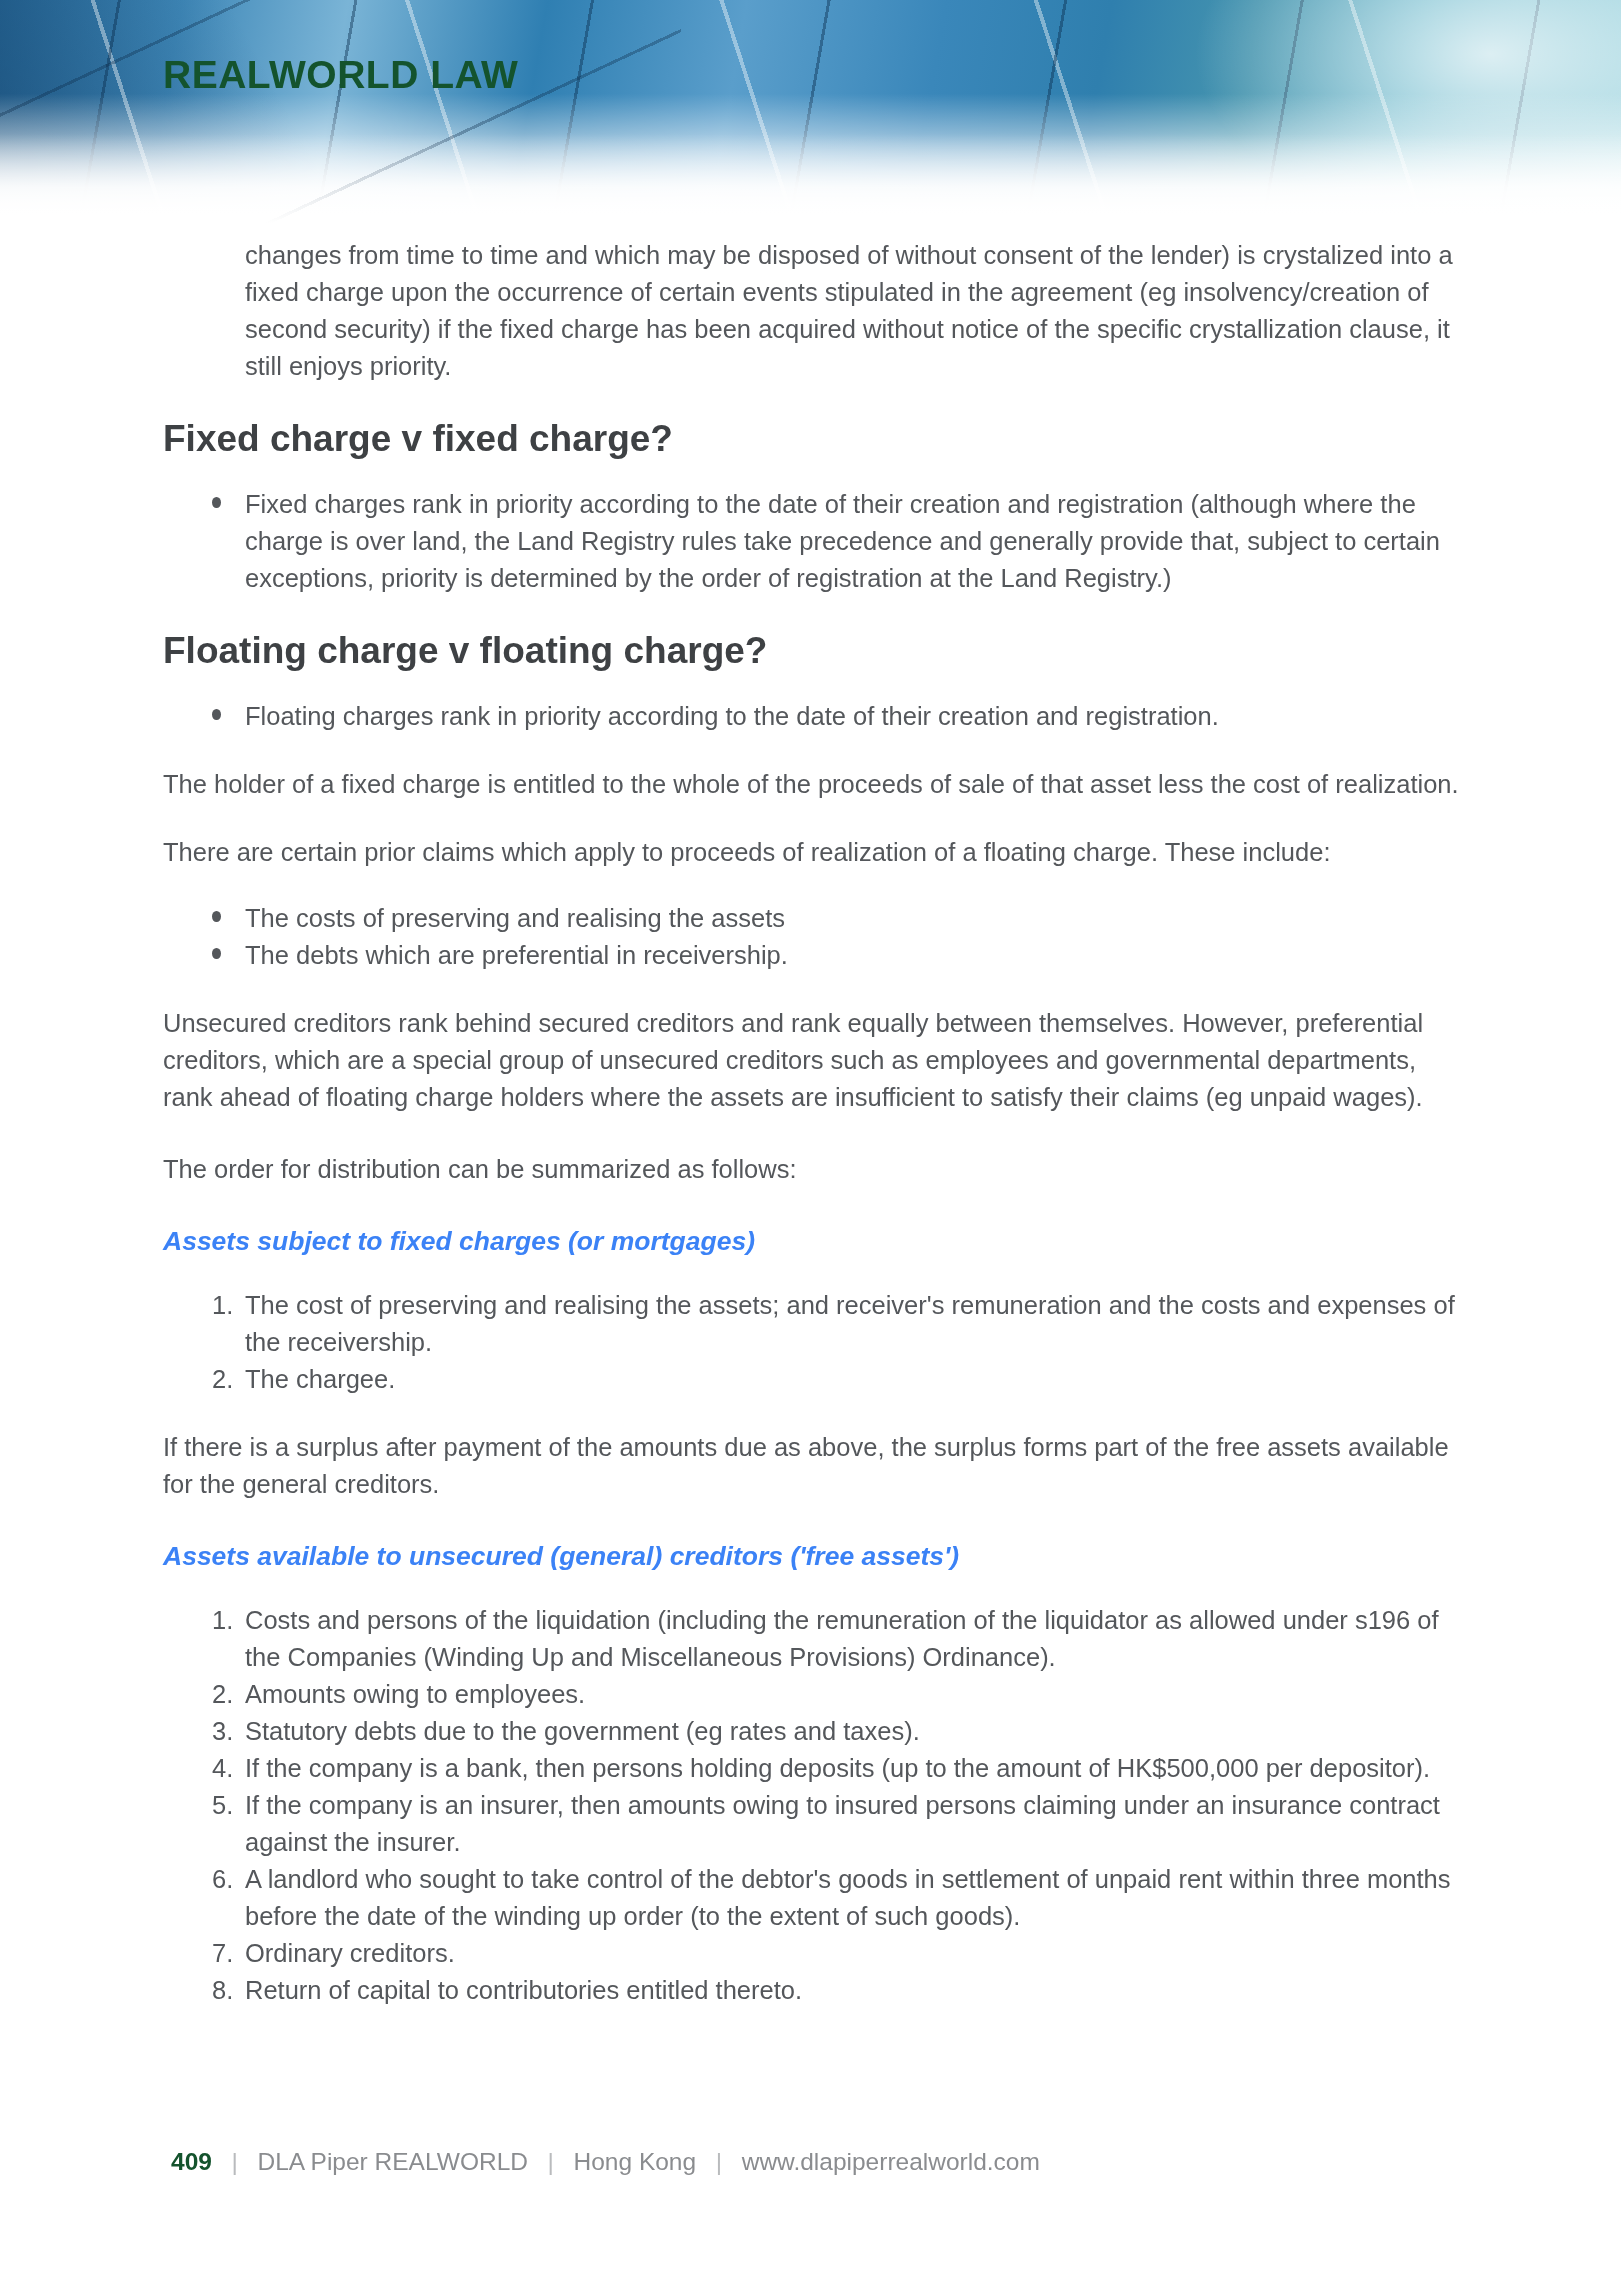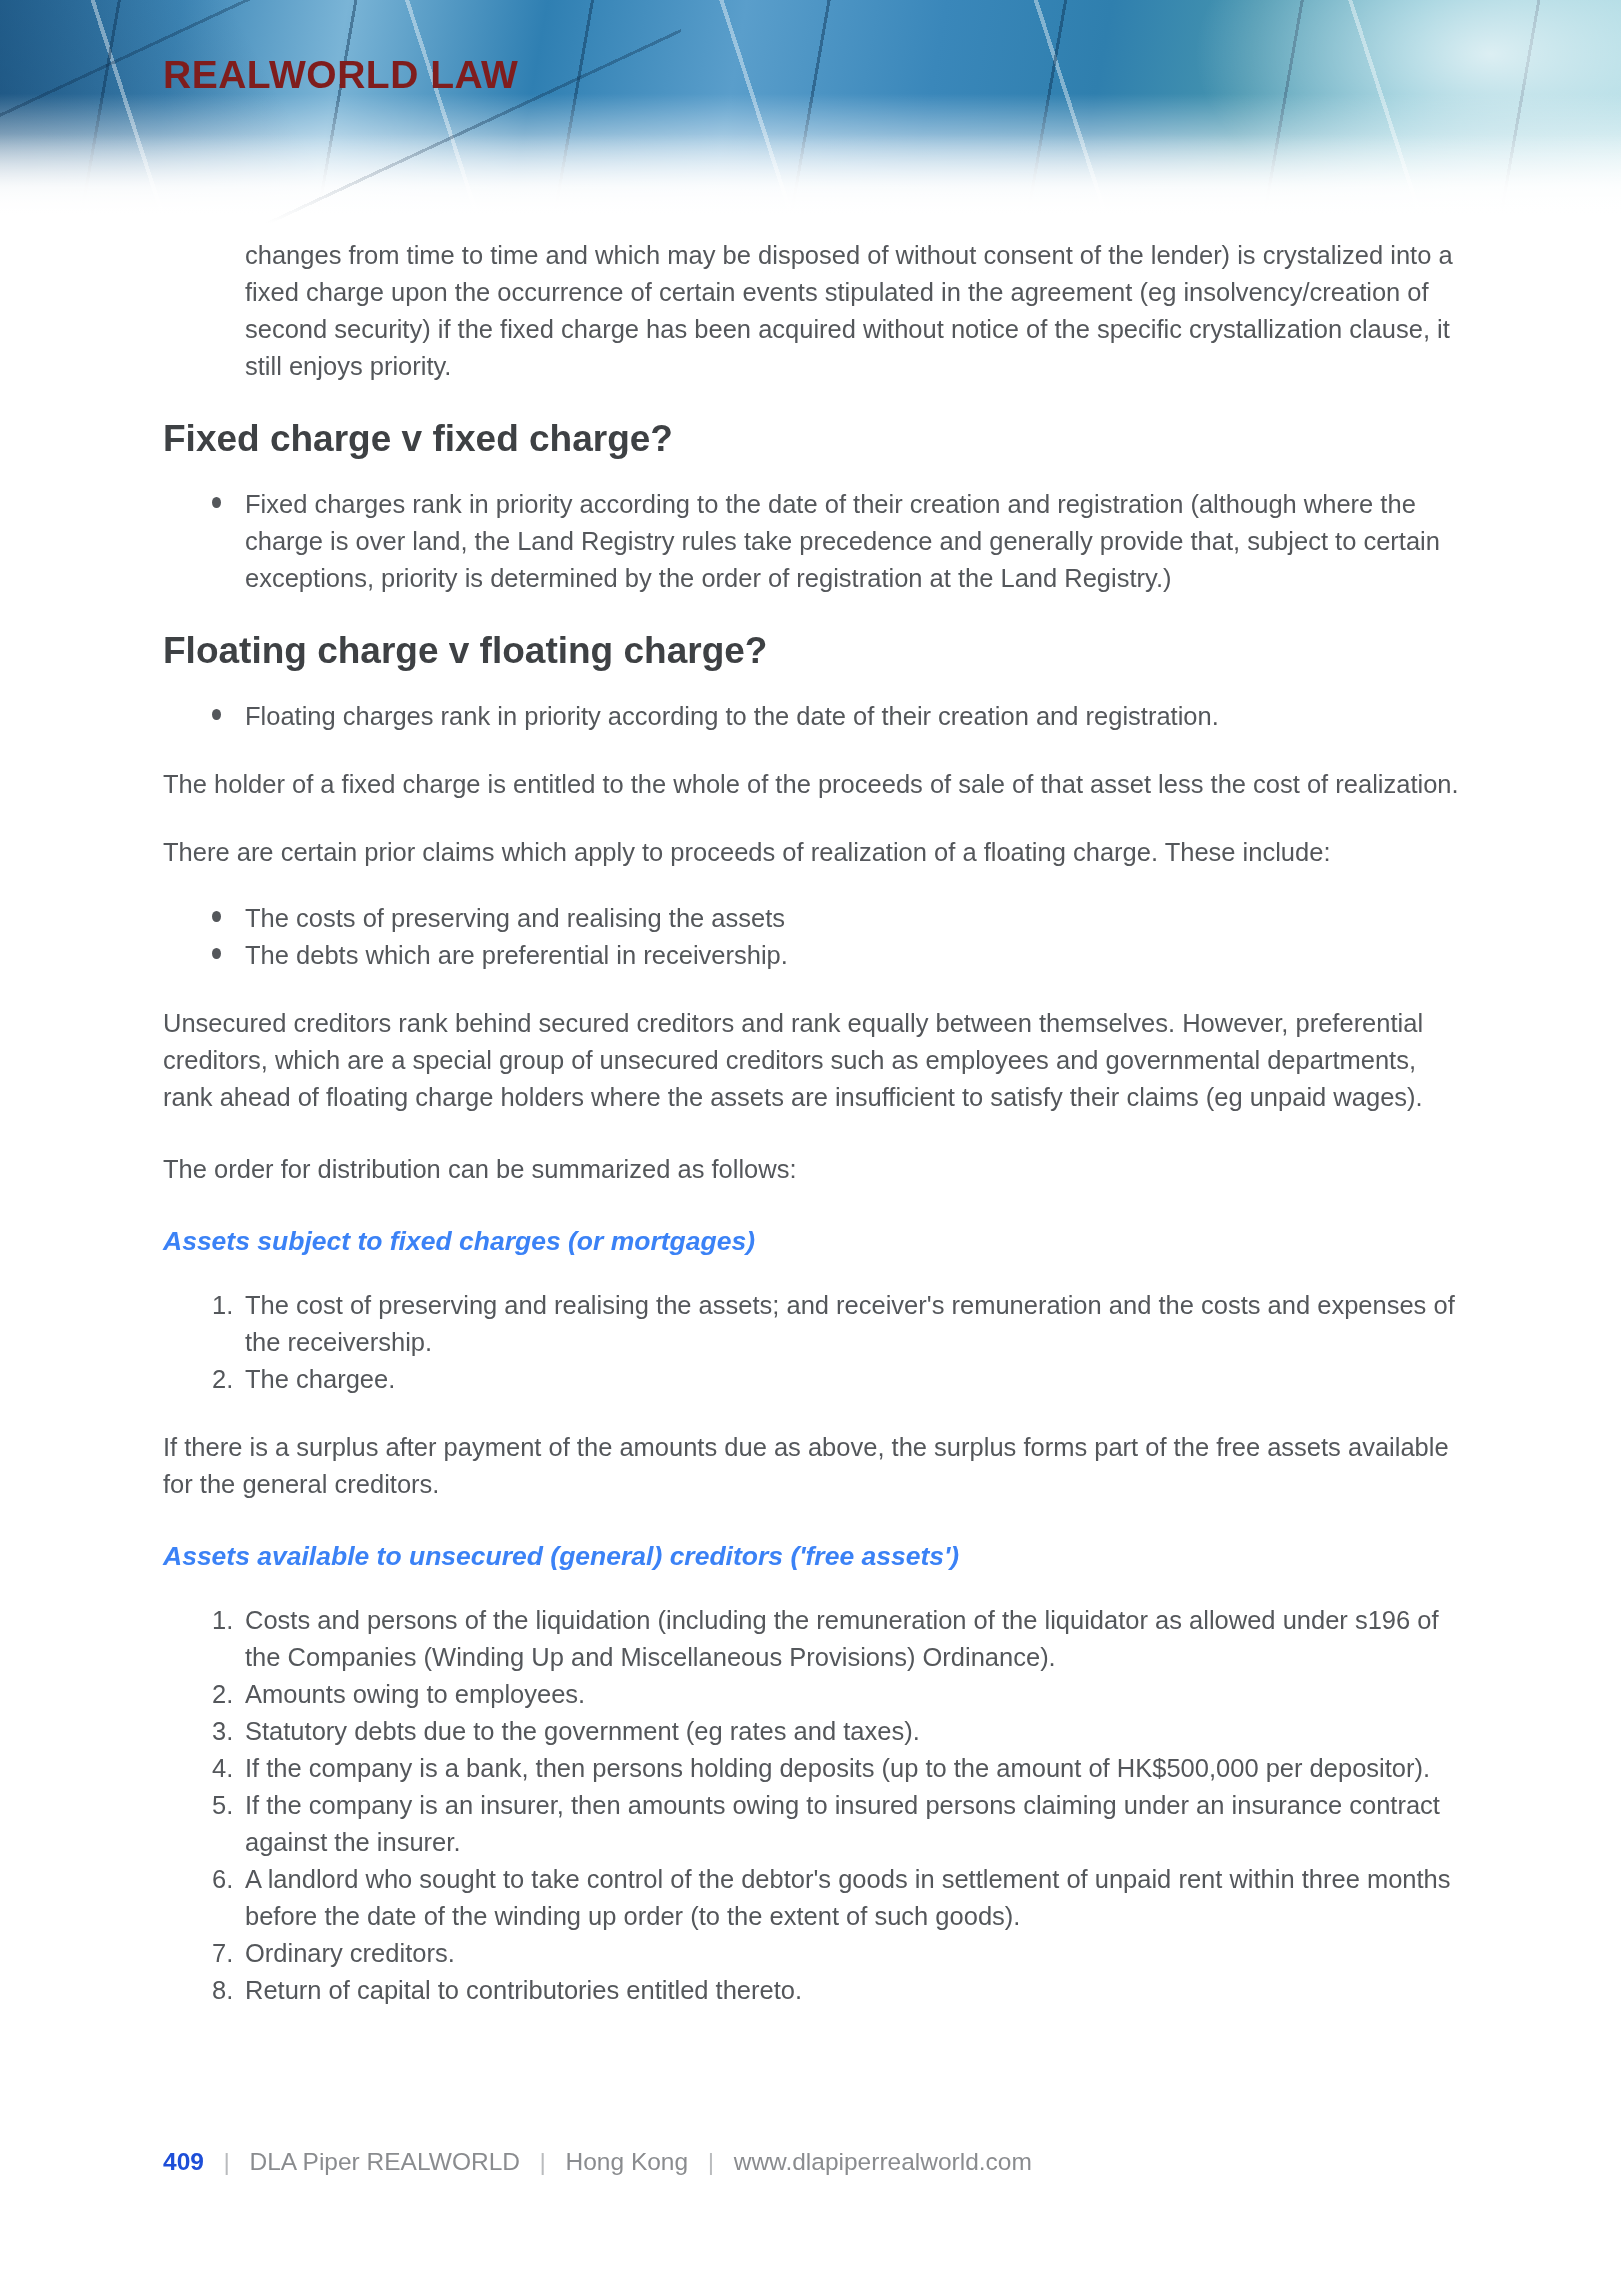--- a/index.html
+++ b/index.html
@@ -50,21 +50,21 @@
     background: linear-gradient(to bottom, rgba(255,255,255,0) 60%, rgba(255,255,255,0.85) 92%, #ffffff 100%);
   }
   .banner h1 {
     position: absolute;
     left: 163px;
     top: 53px;
     margin: 0;
     font-size: 39px;
     font-weight: 700;
     letter-spacing: 0.5px;
-    color: #7f1d1d;
+    color: #14532d;
     z-index: 2;
   }
 
   
   .content {
     position: absolute;
     top: 223px;
     left: 163px;
     width: 1296px;
     font-size: 25.5px;
@@ -131,21 +131,21 @@
     position: absolute;
     left: 163px;
     top: 2148px;
     display: flex;
     align-items: baseline;
     gap: 19.6px;
     font-size: 24.5px;
     color: #8a8c8f;
     white-space: nowrap;
   }
-  .footer .pageno { color: #1d4ed8; font-weight: 700; }
+  .footer .pageno { color: #14532d; font-weight: 700; margin-left: 8px; }
   .footer .sep { color: #b9bbbd; }
 </style>
 </head>
 <body>
 
 <div class="page">
 
   <header class="banner">
     <div class="banner-art"></div>
     <h1>REALWORLD LAW</h1>

